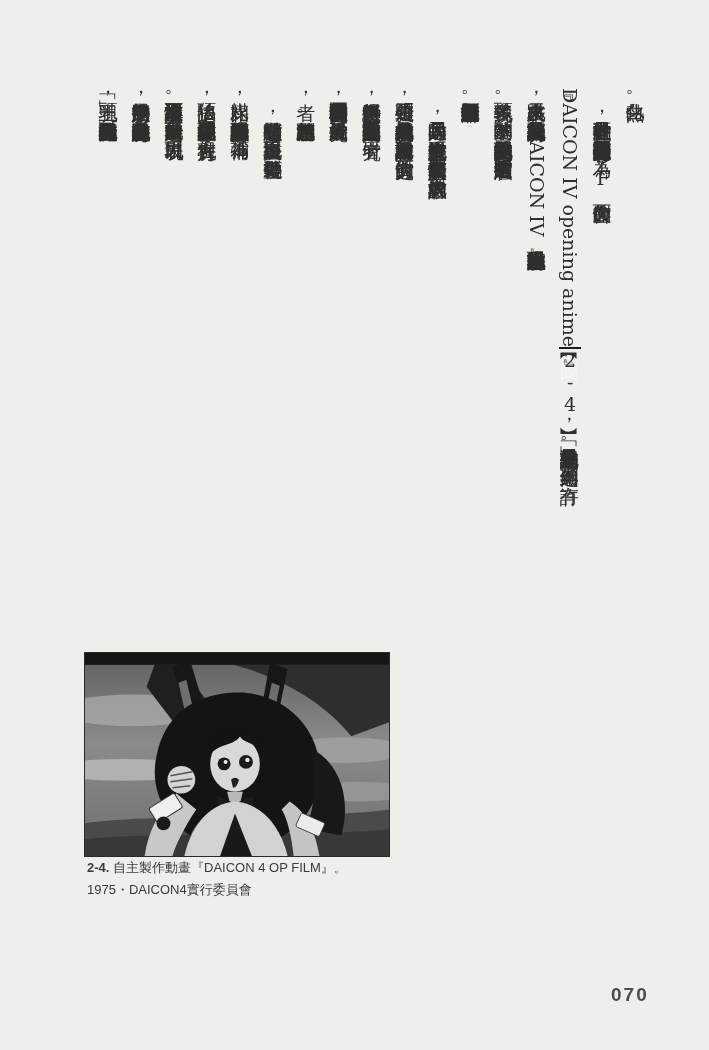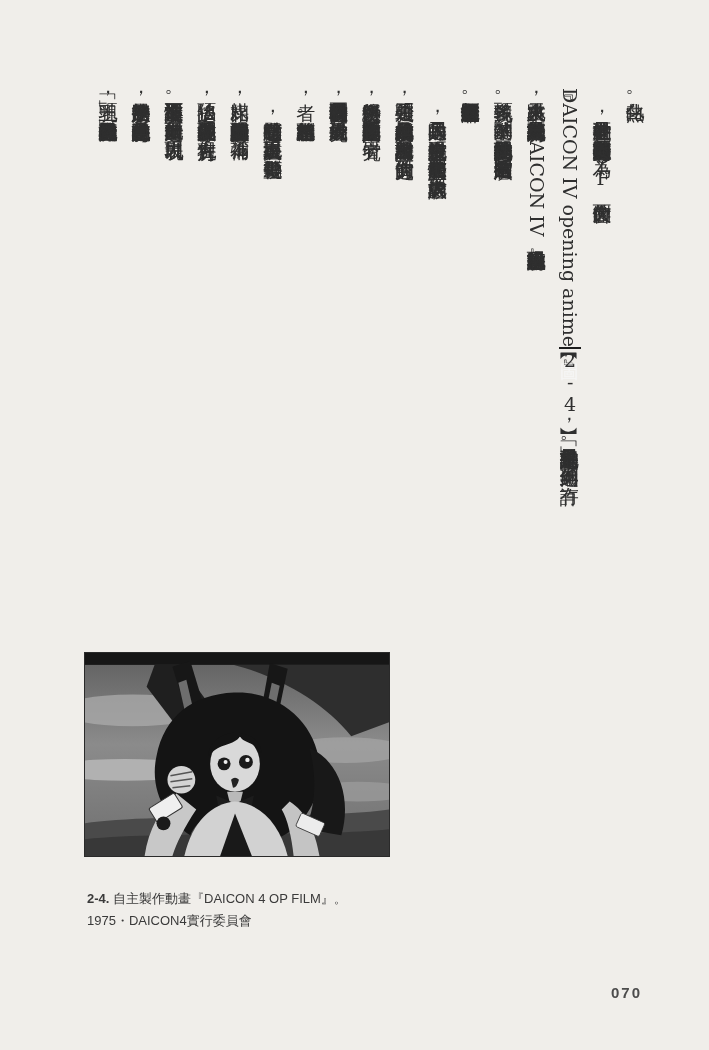--- a/index.html
+++ b/index.html
@@ -19,29 +19,29 @@
   .col.short { height:545px; }
   .col.indent { padding-top:19px; }
   .boxed { background:#1c1c1c; color:#f6f6f6; padding:1px 0; }
   .upright { text-orientation:upright; }
   .figure {
     position:absolute; left:84px; top:652px; width:306px; height:205px;
     border:1px solid #2a2a2a; background:#7d7d7d;
   }
   .figure svg { display:block; width:100%; height:100%; }
   .caption {
-    position:absolute; left:87px; top:888px; width:320px;
+    position:absolute; left:87px; top:857px; width:320px;
     font-family:"Liberation Sans", sans-serif;
     font-size:13px; line-height:1.7; color:#3a3a3a;
   }
   .caption b { font-weight:bold; }
   .page-number {
     position:absolute; left:611px; top:984px;
     font-family:"Liberation Sans", sans-serif;
-    font-size:15px; font-weight:bold; letter-spacing:2px; color:#4c4c4c;
+    font-size:19px; font-weight:bold; letter-spacing:2px; color:#4c4c4c;
   }
 </style>
 </head>
 <body>
 
 <div class="page" style="background: rgb(240, 238, 234);">
 
   <div class="text-block" style="color: rgb(47, 47, 47);">
       <div class="col"><span>白熱化。</span></div>
       <div class="col indent"><span>在動畫研究的世界，長期存在著庵野秀明曾以動畫師身分參與，為了</span><span class="upright">SF</span><span>大會而製作的</span></div>

